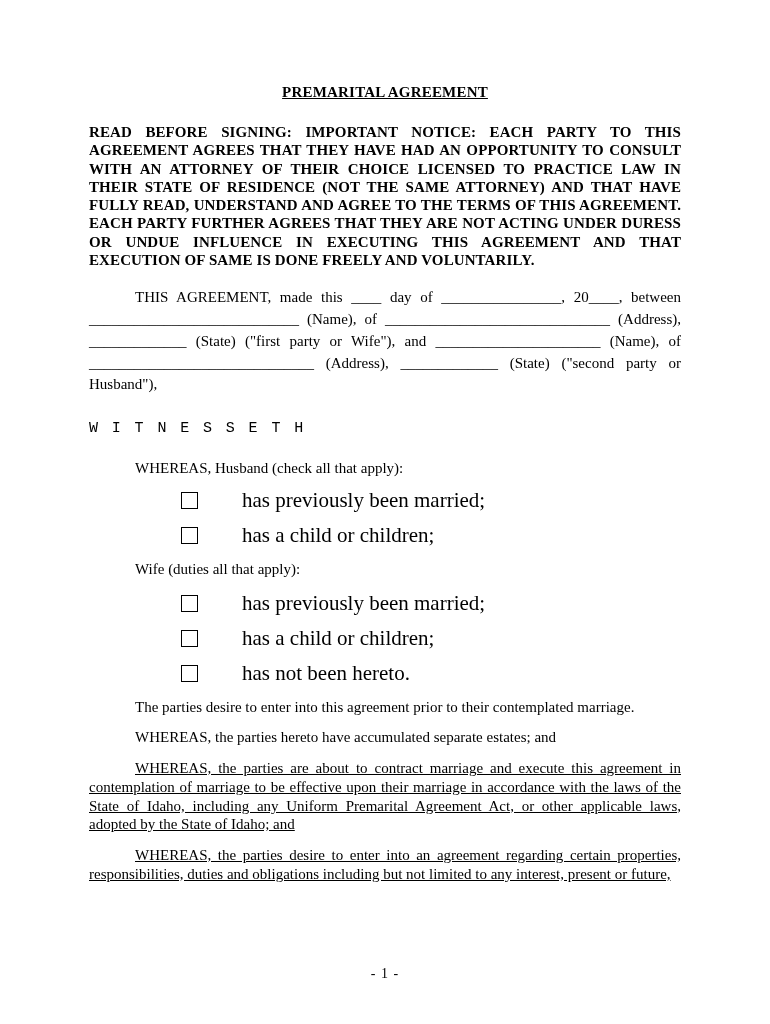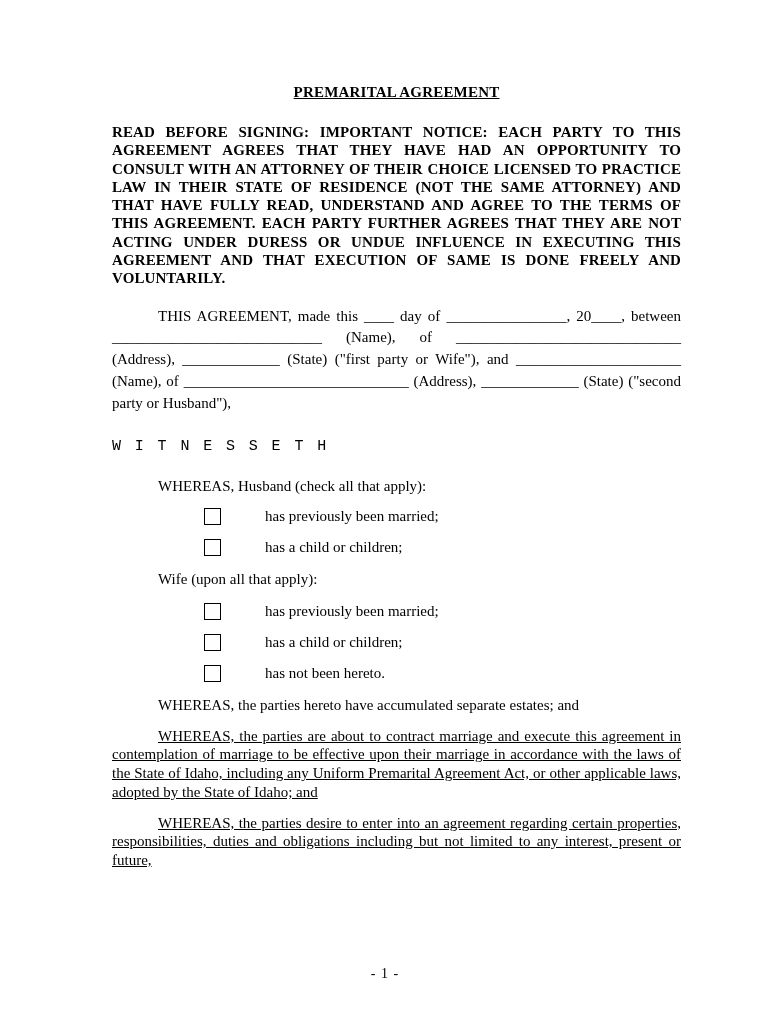--- a/index.html
+++ b/index.html
@@ -13,21 +13,21 @@
     font-family: "Liberation Serif", "DejaVu Serif", serif;
     color: #000000;
     position: relative;
     overflow: hidden;
   }
   .page {
     position: relative;
     width: 770px;
     height: 1024px;
     box-sizing: border-box;
-    padding: 84px 89px 0 112px;
+    padding: 84px 89px 0 89px;
   }
   .doc-title {
     text-align: center;
     font-weight: bold;
     font-size: 15px;
     letter-spacing: 0.2px;
     text-decoration: underline;
     margin: 0 0 22px 0;
   }
   .notice {
@@ -64,21 +64,21 @@
   }
   .checkbox {
     width: 15px;
     height: 15px;
     border: 1px solid #000;
     background: #fff;
     flex: 0 0 auto;
     margin-right: 44px;
   }
   .checklabel {
-    font-size: 15px;
+    font-size: 21px;
     line-height: 1;
   }
   .blockpara {
     font-size: 15px;
     line-height: 1.25;
     text-align: justify;
     text-justify: inter-word;
     margin: 2px 0 12px 0;
     text-decoration: underline;
   }
@@ -119,35 +119,36 @@
 
   <div class="checkrow">
     <span class="checkbox"></span>
     <span class="checklabel">has previously been married;</span>
   </div>
   <div class="checkrow">
     <span class="checkbox"></span>
     <span class="checklabel">has a child or children;</span>
   </div>
 
-  <div class="sub sub-tight">Wife (upon all that apply):</div>
+  <div class="sub sub-tight">Wife (duties all that apply):</div>
 
   <div class="checkrow">
     <span class="checkbox"></span>
     <span class="checklabel">has previously been married;</span>
   </div>
   <div class="checkrow">
     <span class="checkbox"></span>
     <span class="checklabel">has a child or children;</span>
   </div>
   <div class="checkrow">
     <span class="checkbox"></span>
     <span class="checklabel">has not been hereto.</span>
   </div>
 
+  <div class="sub">The parties desire to enter into this agreement prior to their contemplated marriage.</div>
 
   <div class="sub">WHEREAS, the parties hereto have accumulated separate estates; and</div>
 
   <div class="blockpara first-indent">WHEREAS, the parties are about to contract marriage and execute this agreement in contemplation of marriage to be effective upon their marriage in accordance with the laws of the State of Idaho, including any Uniform Premarital Agreement Act, or other applicable laws, adopted by the State of Idaho; and</div>
 
   <div class="blockpara first-indent">WHEREAS, the parties desire to enter into an agreement regarding certain properties, responsibilities, duties and obligations including but not limited to any interest, present or future,</div>
 
   <div class="footer">- 1 -</div>
 
 </div>

